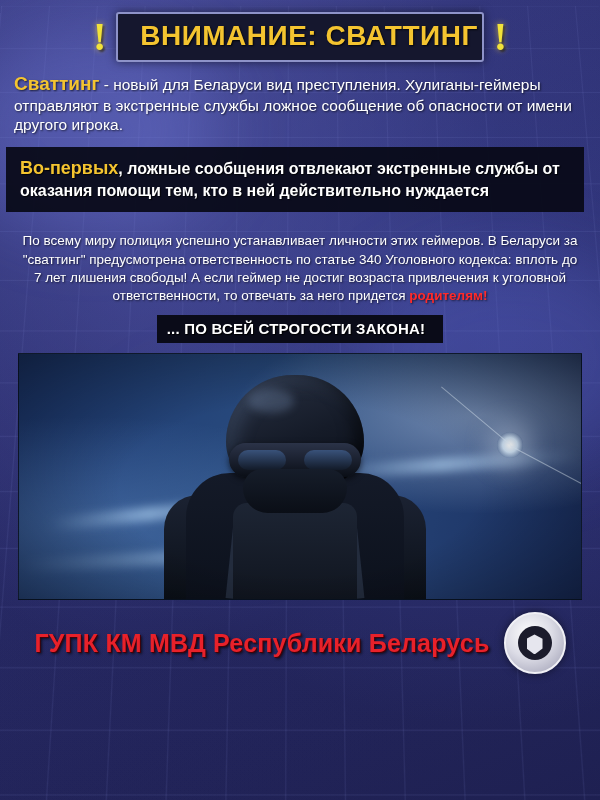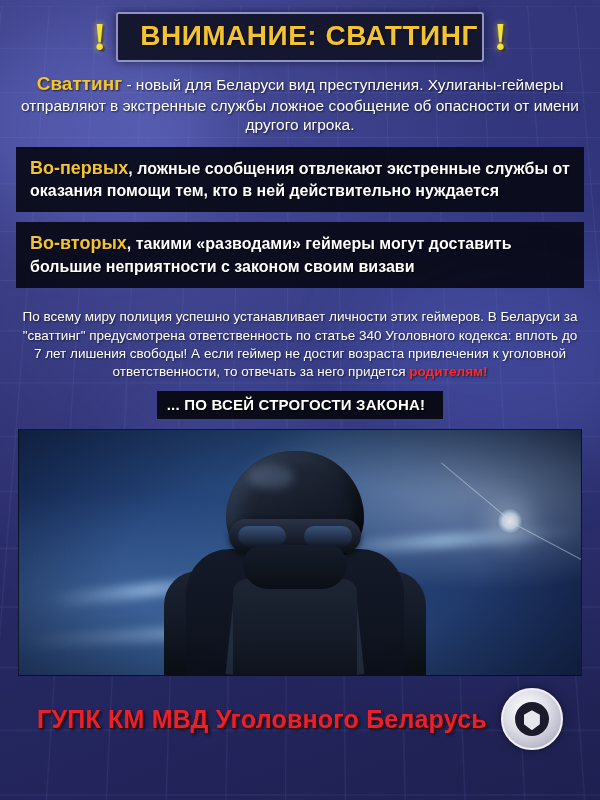--- a/index.html
+++ b/index.html
@@ -77,36 +77,36 @@
     font-size: 28px;
     font-weight: bold;
     letter-spacing: 0.5px;
     text-align: center;
     white-space: nowrap;
     text-shadow: 1px 1px 2px rgba(0,0,0,0.8);
   }
 
   
   .intro {
-    text-align: center;
+    text-align: left;
     color: #ffffff;
     font-size: 15.5px;
     line-height: 1.25;
     padding: 6px 14px 2px 14px;
     text-shadow: 1px 1px 2px rgba(0,0,0,0.65);
   }
   .intro .kw {
     color: #f4c430;
     font-weight: bold;
     font-size: 19px;
   }
 
   
   .block {
-    margin: 10px 16px 0 16px;
+    margin: 10px 16px 0 6px;
     background: rgba(8,9,22,0.92);
     padding: 9px 14px 11px 14px;
     color: #ffffff;
     font-size: 16px;
     font-weight: bold;
     line-height: 1.35;
     text-shadow: 1px 1px 1px rgba(0,0,0,0.8);
   }
   .block .lead {
     color: #f4c430;
@@ -368,23 +368,20 @@
     </div>
 
     <div class="intro">
       <span class="kw">Сваттинг</span><span> - новый для Беларуси вид преступления. Хулиганы-геймеры отправляют в экстренные службы ложное сообщение об опасности от имени другого игрока.</span>
     </div>
 
     <div class="block">
       <span class="lead">Во-первых</span><span>, ложные сообщения отвлекают экстренные службы от оказания помощи тем, кто в ней действительно нуждается</span>
     </div>
 
-    <div class="block">
-      <span class="lead">Во-вторых</span><span>, такими «разводами» геймеры могут доставить большие неприятности с законом своим визави</span>
-    </div>
 
     <div class="para">
       <span>По всему миру полиция успешно устанавливает личности этих геймеров. В Беларуси за "сваттинг" предусмотрена ответственность по статье 340 Уголовного кодекса: вплоть до 7 лет лишения свободы! А если геймер не достиг возраста привлечения к уголовной ответственности, то отвечать за него придется </span><span class="red">родителям!</span>
     </div>
 
     <div class="strict-wrap">
       <div class="strict">... ПО ВСЕЙ СТРОГОСТИ ЗАКОНА!</div>
     </div>
 
     <div class="photo">
@@ -407,18 +404,18 @@
         <div class="goggles">
           <div class="lens lens-l"></div>
           <div class="lens lens-r"></div>
         </div>
         <div class="mask"></div>
       </div>
       <div class="photo-vignette"></div>
     </div>
 
     <div class="footer">
-      <div class="footer-text">ГУПК КМ МВД Уголовного Беларусь</div>
+      <div class="footer-text">ГУПК КМ МВД Республики Беларусь</div>
       <div class="emblem"></div>
     </div>
 
   </div>
 </div>
 
 </body></html>

